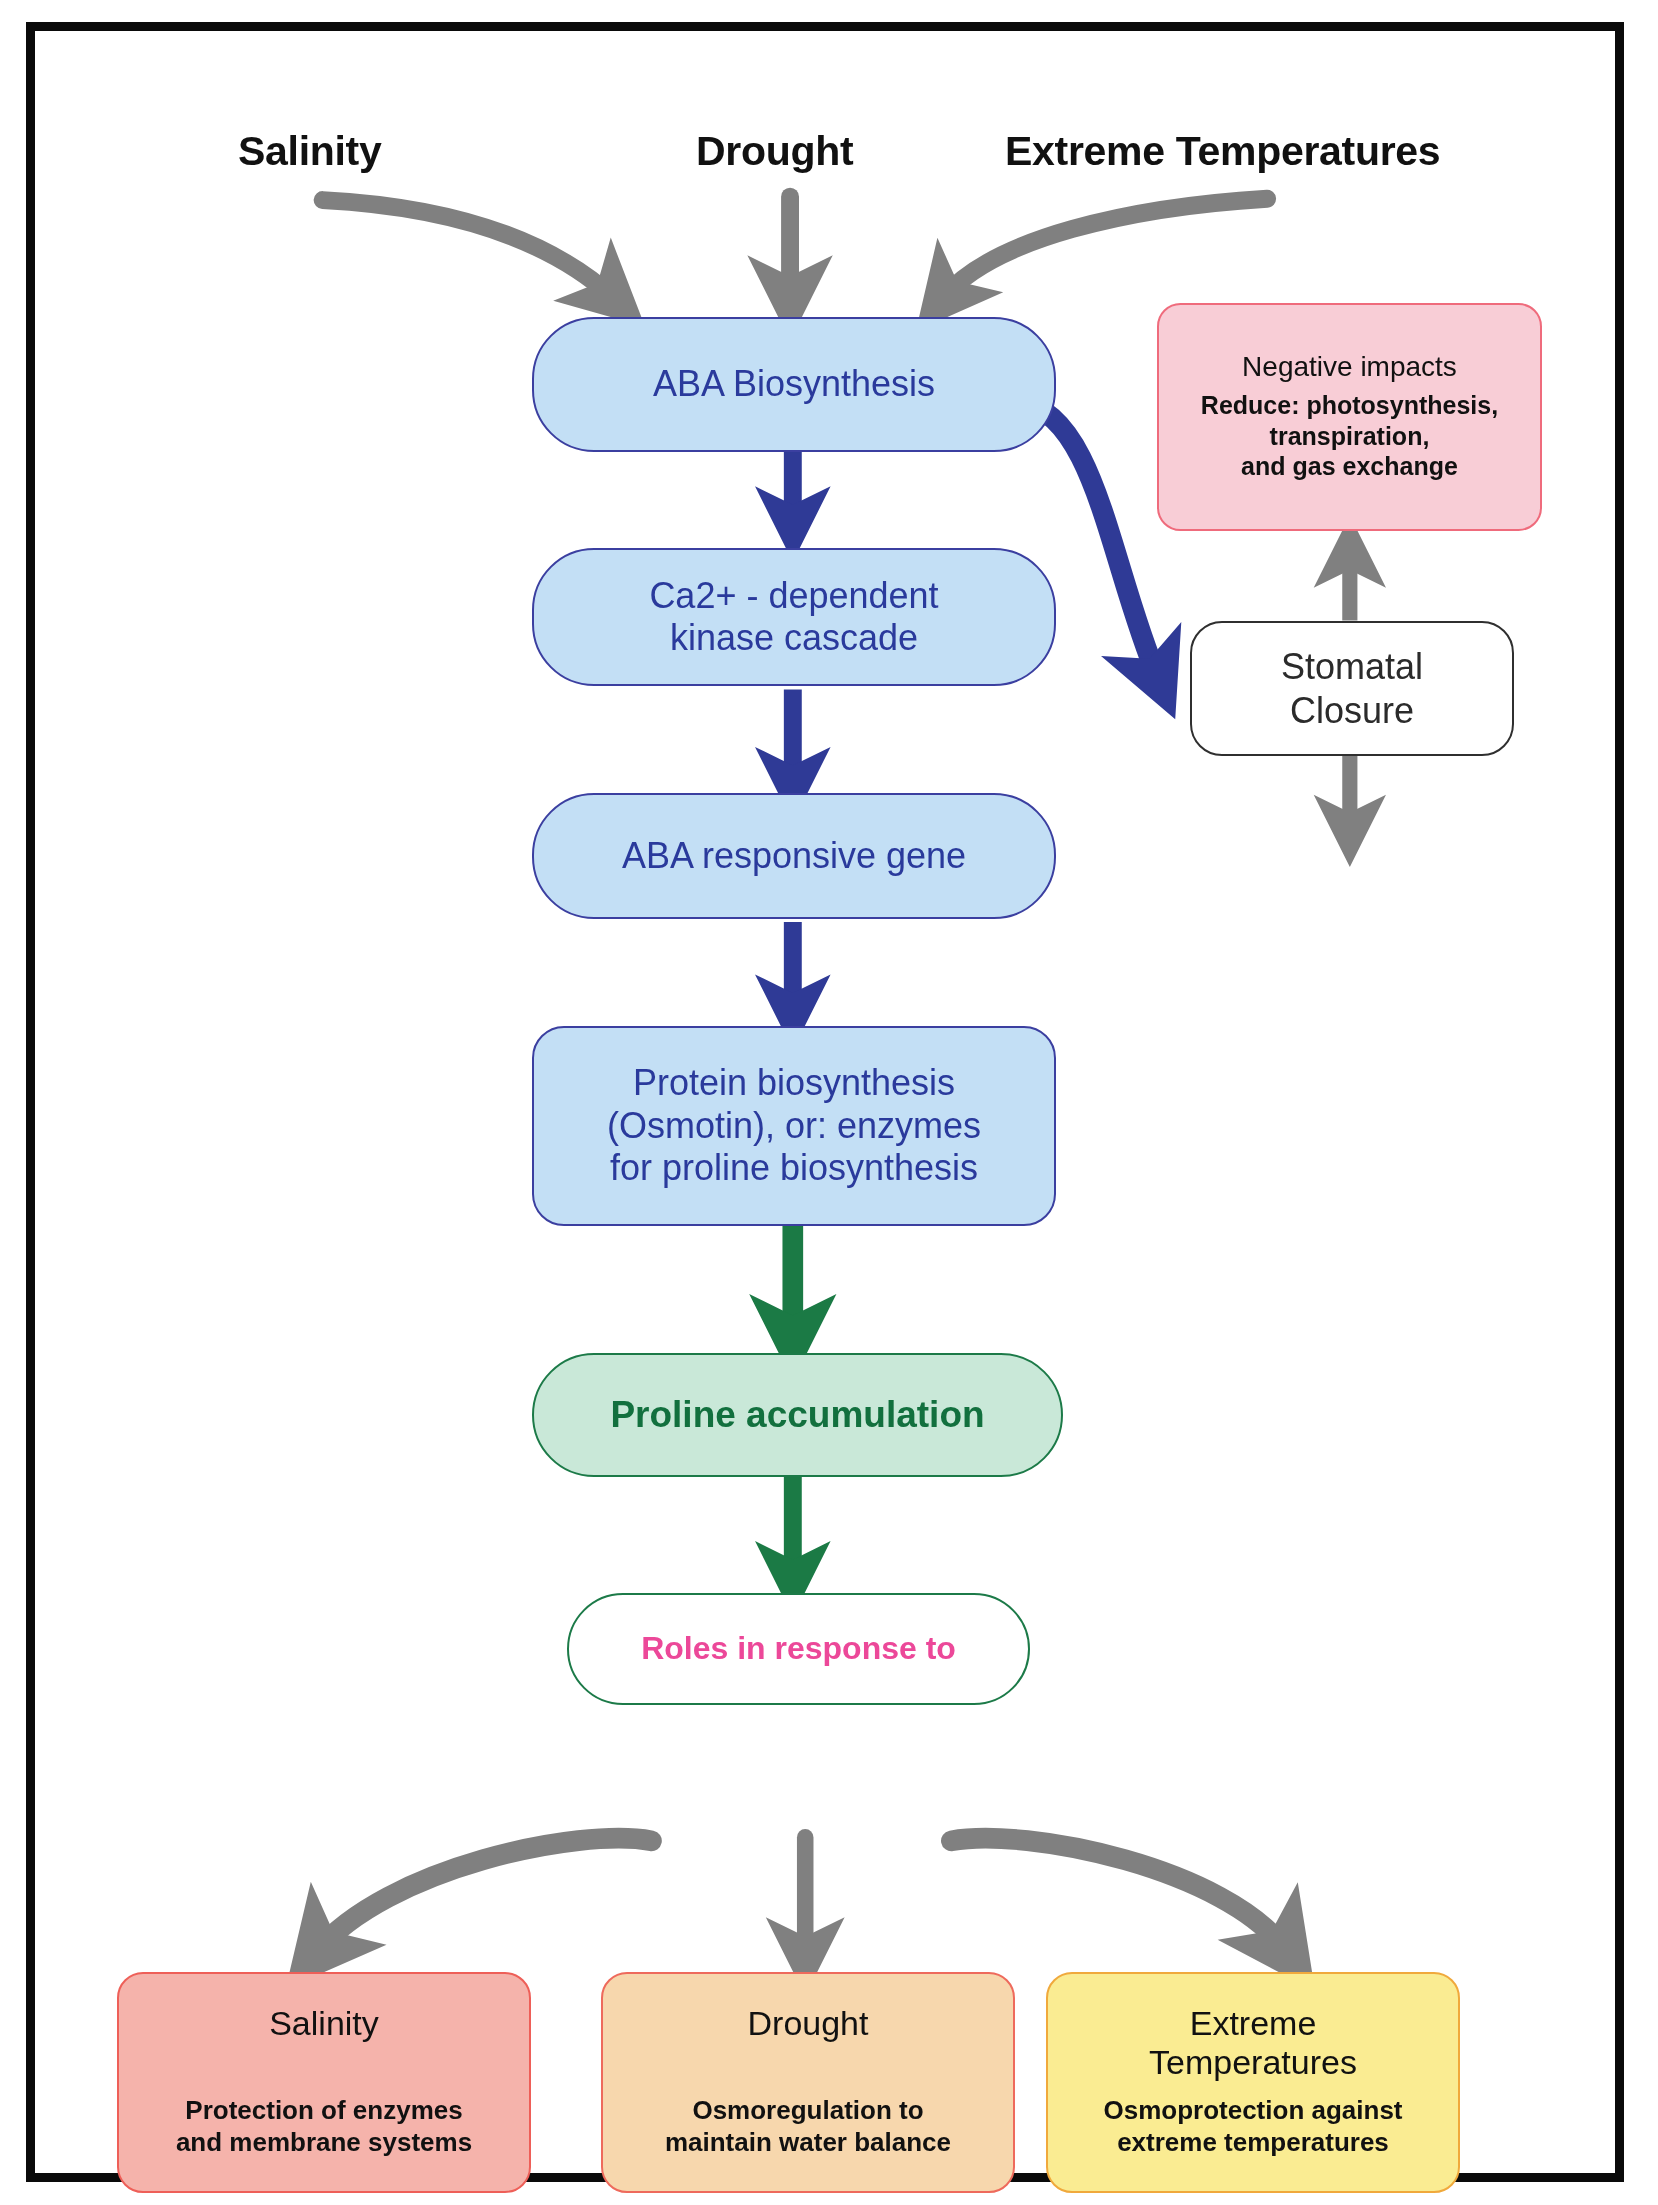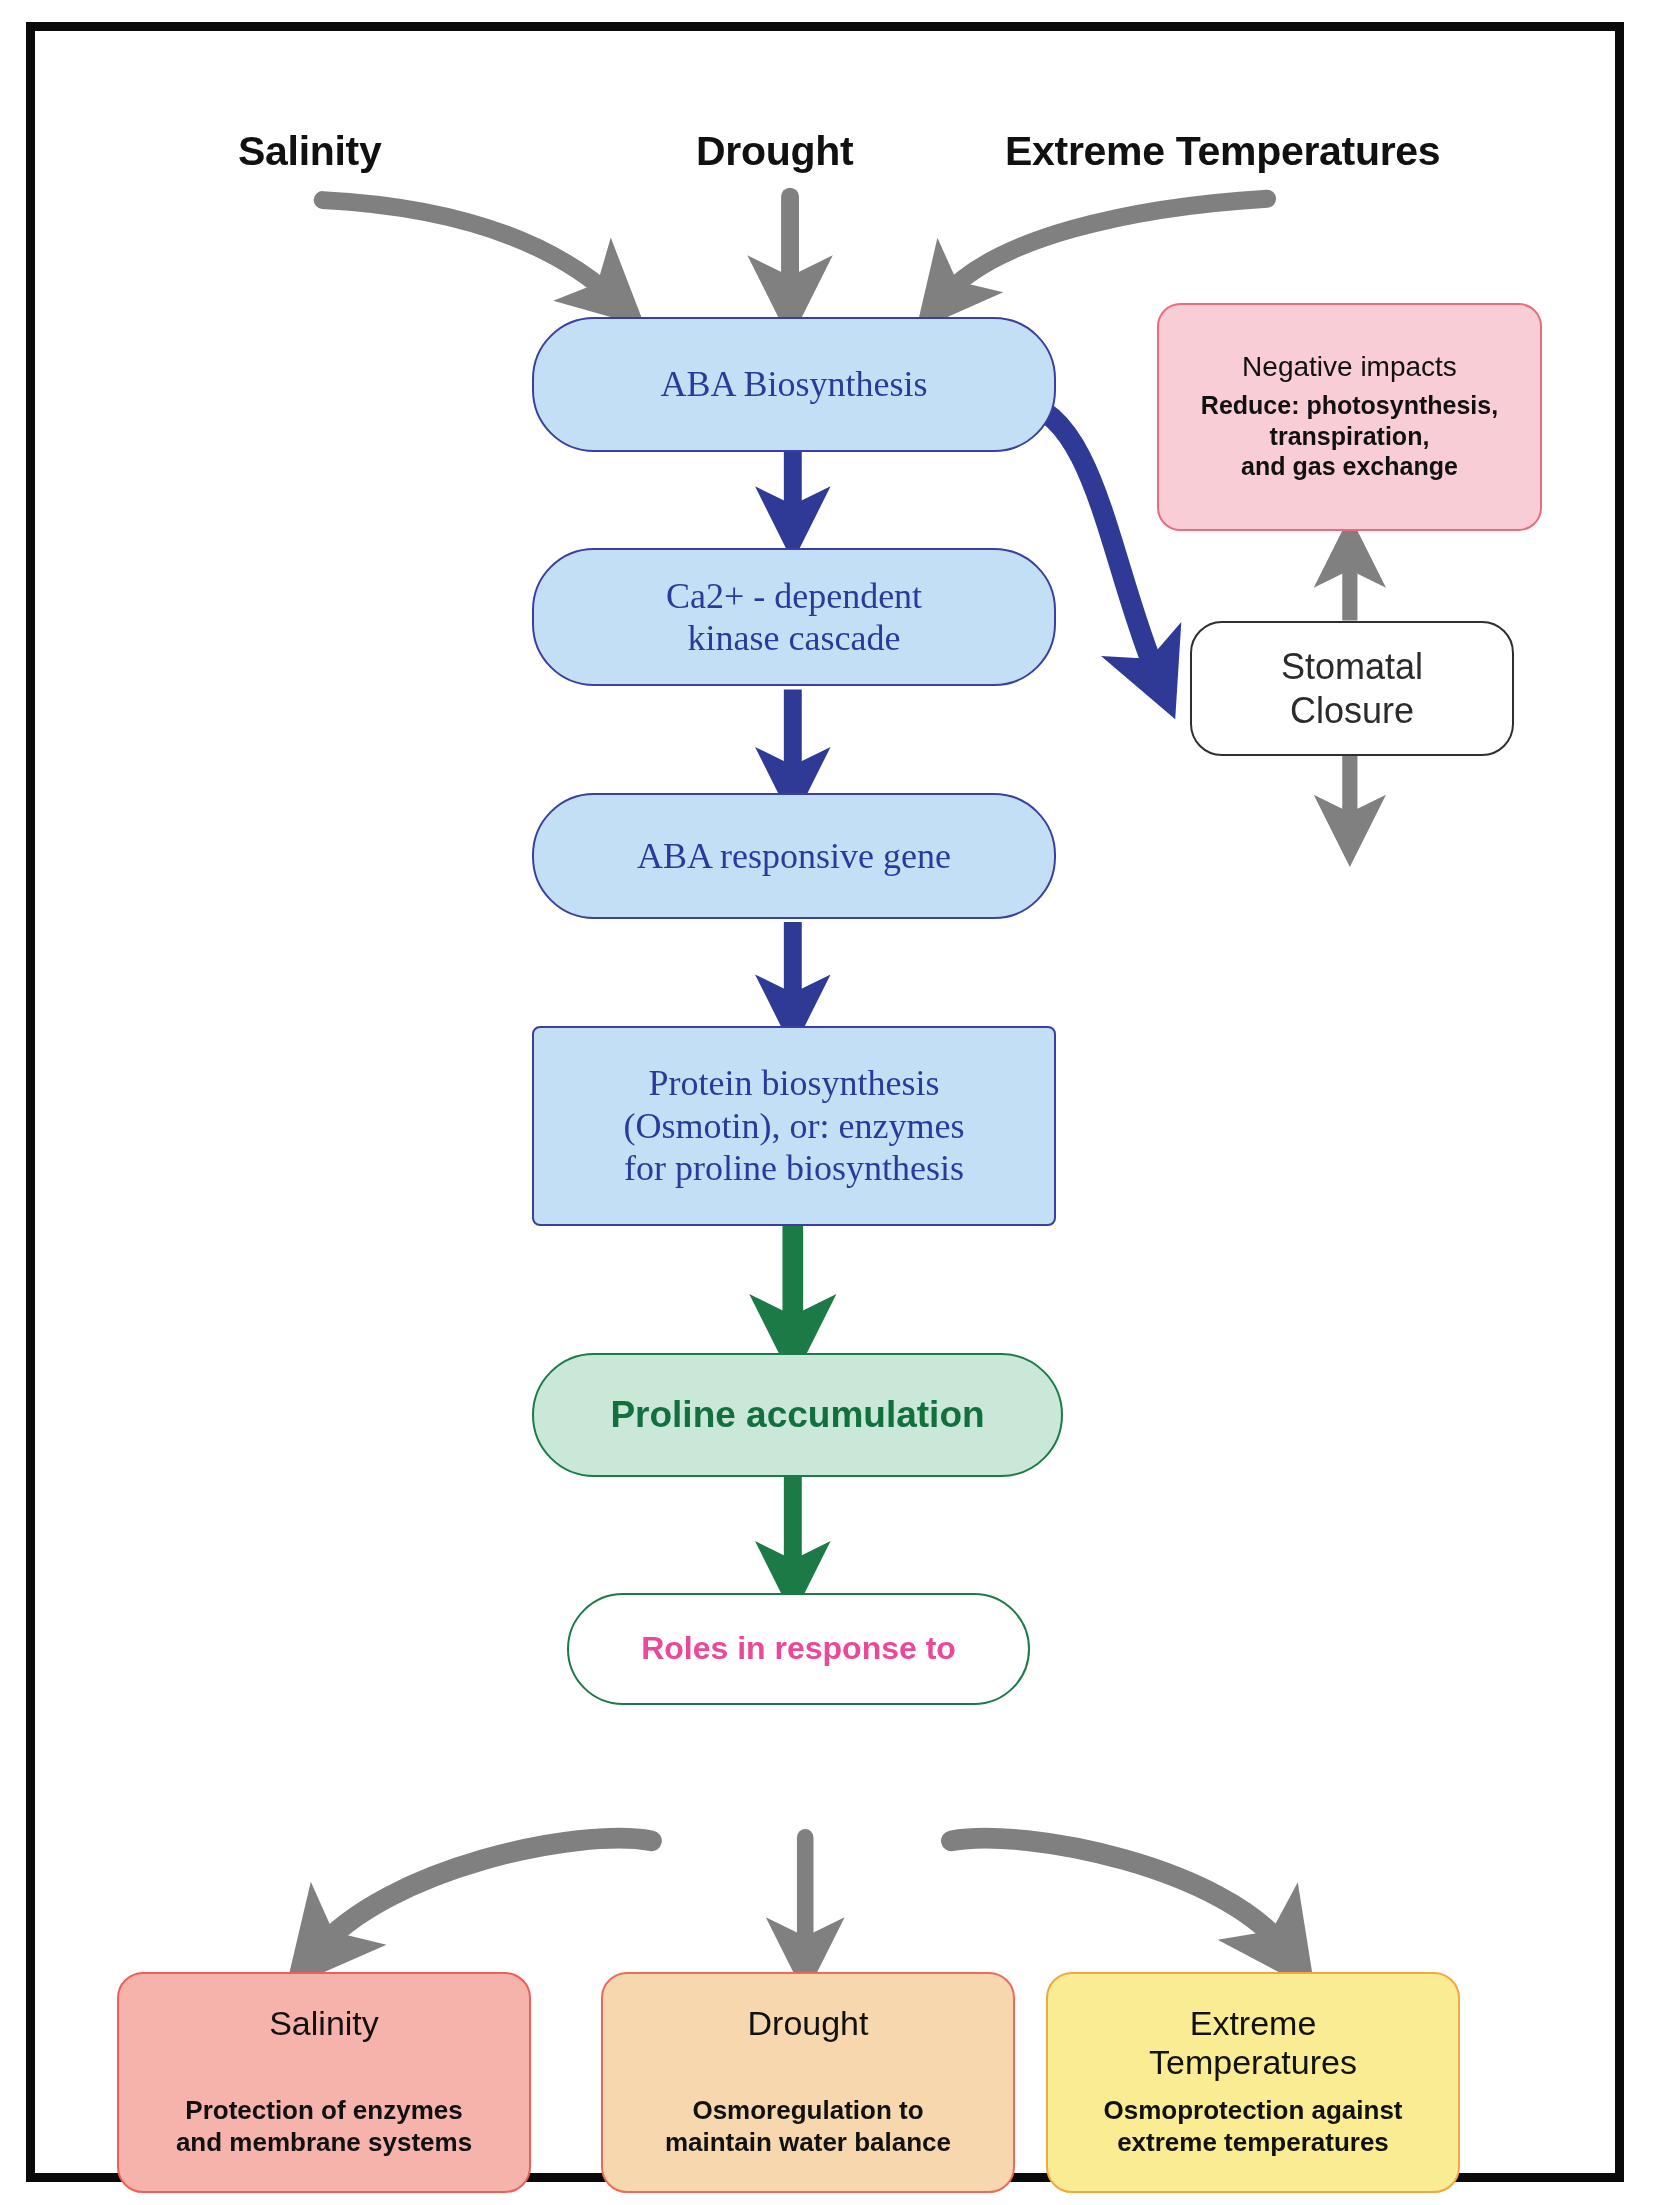--- a/index.html
+++ b/index.html
@@ -53,24 +53,23 @@
   }
   
   .blue-box {
     background: #c3dff5;
     border: 2.8px solid #3b3fa0;
     border-radius: 62px;
     color: #2a3a9c;
     font-size: 36px;
     line-height: 1.18;
     padding: 4.1px 16.5px;
-    font-family: Liberation Serif, serif;
   }
   .blue-box.rect {
-    border-radius: 8px;
+    border-radius: 32px;
   }
   
   .green-box {
     background: #c9e8d8;
     border: 2.8px solid #1c7a48;
     border-radius: 62px;
     color: #12703e;
     font-size: 37px;
     font-weight: bold;
     line-height: 1.18;

